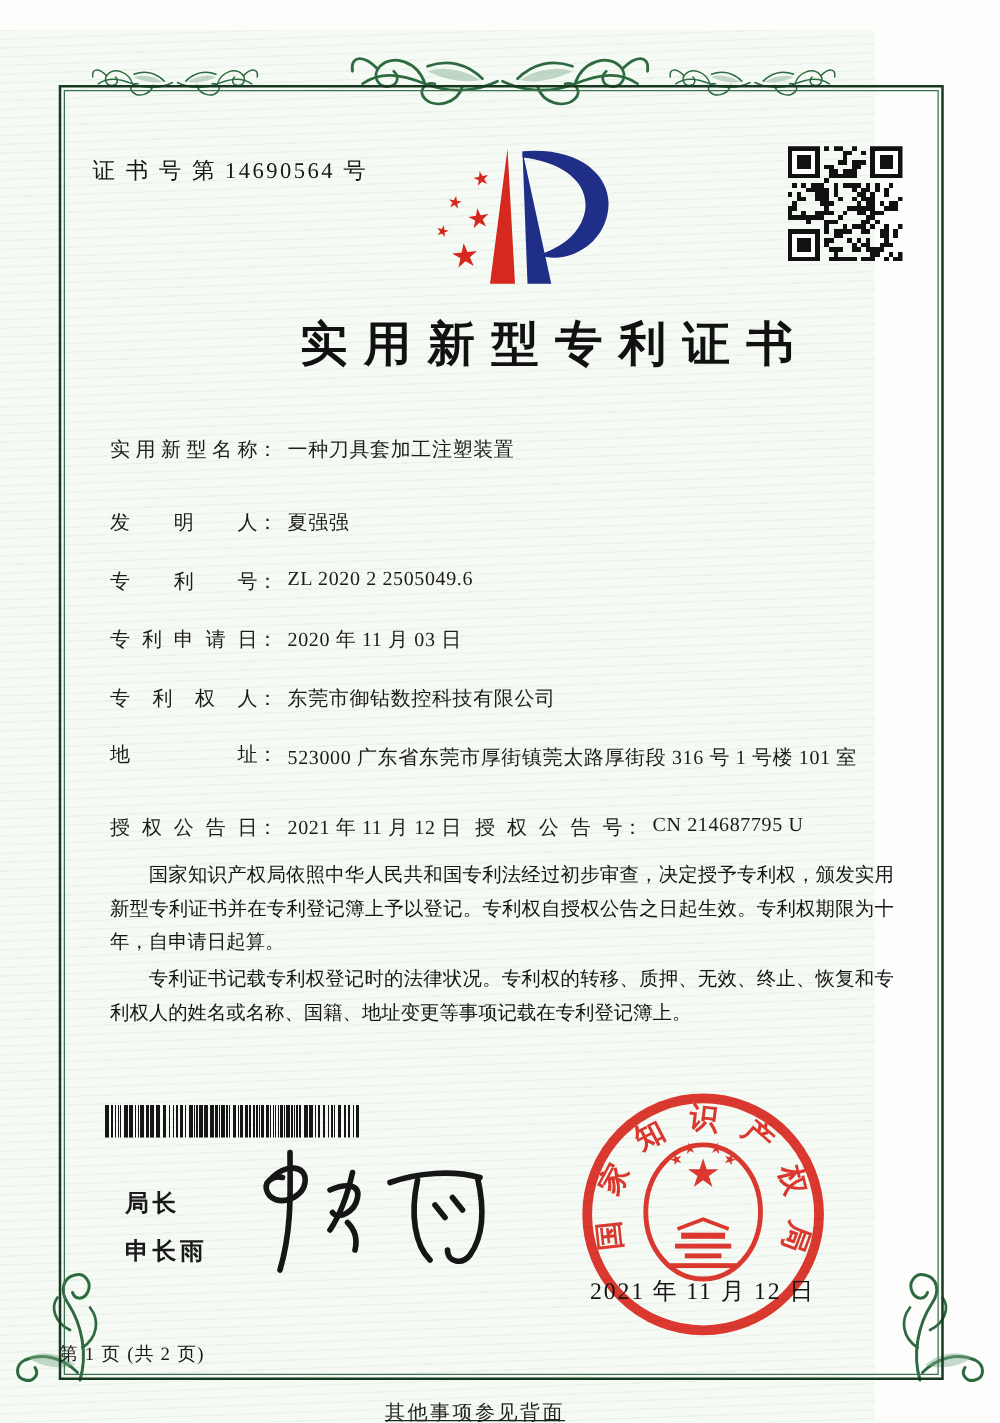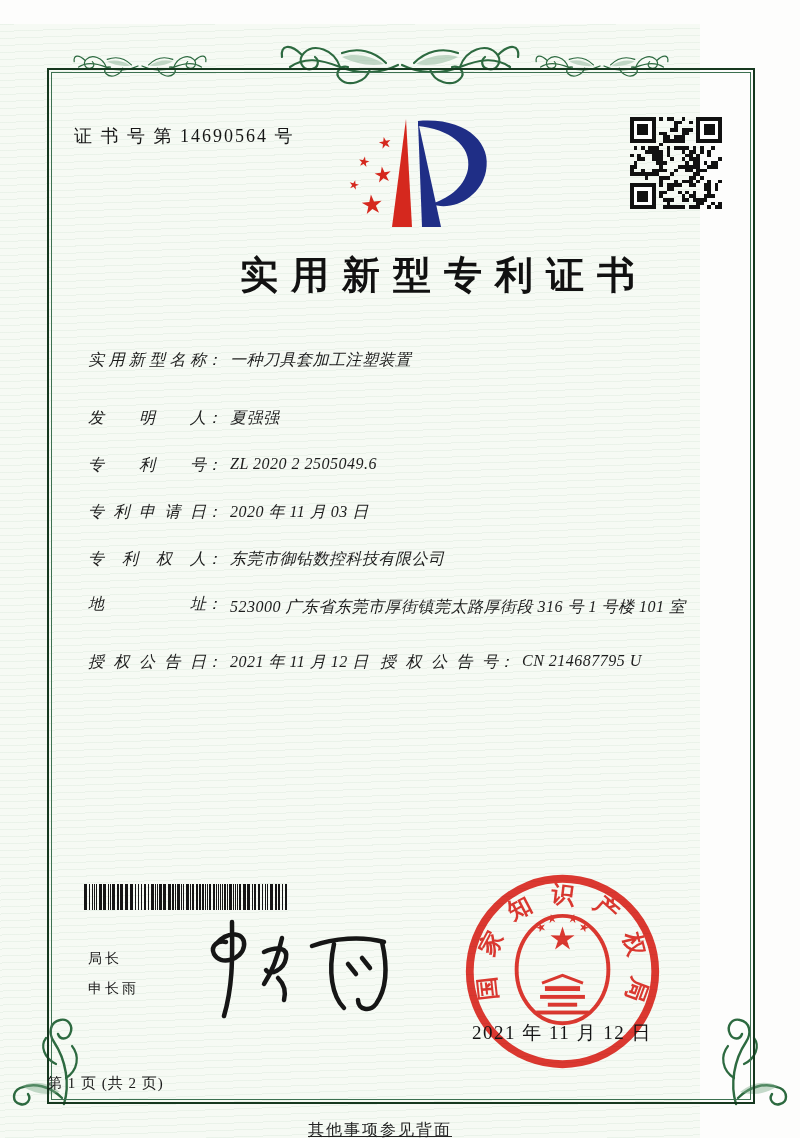--- a/index.html
+++ b/index.html
@@ -48,43 +48,43 @@
   .logo{position:absolute;left:326px;top:90px;width:170px;height:122px;}
   .qr{position:absolute;left:630px;top:93px;width:92px;height:92px;}
 
   .title{
     position:absolute;left:47px;top:226px;width:704px;
     text-align:center;font-size:38px;font-weight:700;
     letter-spacing:13px;color:#111;padding-left:45px;
   }
 
   .fields{position:absolute;left:88px;top:0;width:628px;font-size:16px;}
-  .frow{position:absolute;left:0;white-space:nowrap;font-style:italic;}
+  .frow{position:absolute;left:0;white-space:nowrap;}
   .lbl{
     display:inline-block;width:118px;vertical-align:top;
     text-align:justify;text-align-last:justify;
     letter-spacing:0;
   }
   .colon{display:inline-block;vertical-align:top;}
   .val{display:inline-block;vertical-align:top;margin-left:4px;letter-spacing:.5px;}
   .val-wrap{white-space:normal;width:484px;line-height:1.62;}
   .grant-right{position:absolute;left:292px;top:0;white-space:nowrap;}
 
   .paras{
     position:absolute;left:88px;top:664px;width:627px;
     font-size:15.5px;line-height:1.72;text-align:justify;color:#151515;
   }
   .paras p{margin:0 0 3px 0;text-indent:2em;}
 
   .barcode{position:absolute;left:84px;top:860px;width:208px;height:26px;}
 
   .director{
-    position:absolute;left:88px;top:926px;
+    position:absolute;left:100px;top:926px;
     font-family:"Liberation Sans","DejaVu Sans",sans-serif;
-    font-size:14px;font-weight:400;color:#1a1a1a;letter-spacing:3px;
+    font-size:19px;font-weight:700;color:#1a1a1a;letter-spacing:3px;
   }
   .director div{margin-bottom:12px;}
   .signature{position:absolute;left:186px;top:892px;width:215px;height:105px;}
   .sig-stroke{stroke:#161616;stroke-width:4.5;fill:none;stroke-linecap:round;stroke-linejoin:round;}
 
   .seal{position:absolute;left:460px;top:845px;width:205px;height:205px;mix-blend-mode:multiply;opacity:.93;}
   .seal-red-line{stroke:var(--seal-red);fill:none;}
   .seal-red-fill{fill:var(--seal-red);}
   .seal-text{fill:var(--seal-red);font-size:24px;font-weight:700;letter-spacing:18px;font-family:"Liberation Serif","DejaVu Serif",serif;}
   .seal-date{
@@ -391,20 +391,24 @@
     <div class="frow" style="top:628px;width:628px">
       <span class="lbl">授权公告日</span><span class="colon">：</span>
       <span class="val">2021 年 11 月 12 日</span>
       <span class="grant-right">
         <span class="lbl">授权公告号</span><span class="colon">：</span>
         <span class="val">CN 214687795 U</span>
       </span>
     </div>
   </div>
 
+  <div class="paras">
+    <p>国家知识产权局依照中华人民共和国专利法经过初步审查，决定授予专利权，颁发实用新型专利证书并在专利登记簿上予以登记。专利权自授权公告之日起生效。专利权期限为十年，自申请日起算。</p>
+    <p>专利证书记载专利权登记时的法律状况。专利权的转移、质押、无效、终止、恢复和专利权人的姓名或名称、国籍、地址变更等事项记载在专利登记簿上。</p>
+  </div>
 
   <svg class="barcode" viewBox="0 0 208 26" preserveAspectRatio="none" shape-rendering="crispEdges">
       <rect x="0" y="0" width="3" height="26" fill="#151515"></rect>
       <rect x="5" y="0" width="1" height="26" fill="#151515"></rect>
       <rect x="8" y="0" width="1" height="26" fill="#151515"></rect>
       <rect x="10" y="0" width="1" height="26" fill="#151515"></rect>
       <rect x="12" y="0" width="1" height="26" fill="#151515"></rect>
       <rect x="15" y="0" width="3" height="26" fill="#151515"></rect>
       <rect x="19" y="0" width="3" height="26" fill="#151515"></rect>
       <rect x="24" y="0" width="1" height="26" fill="#151515"></rect>

